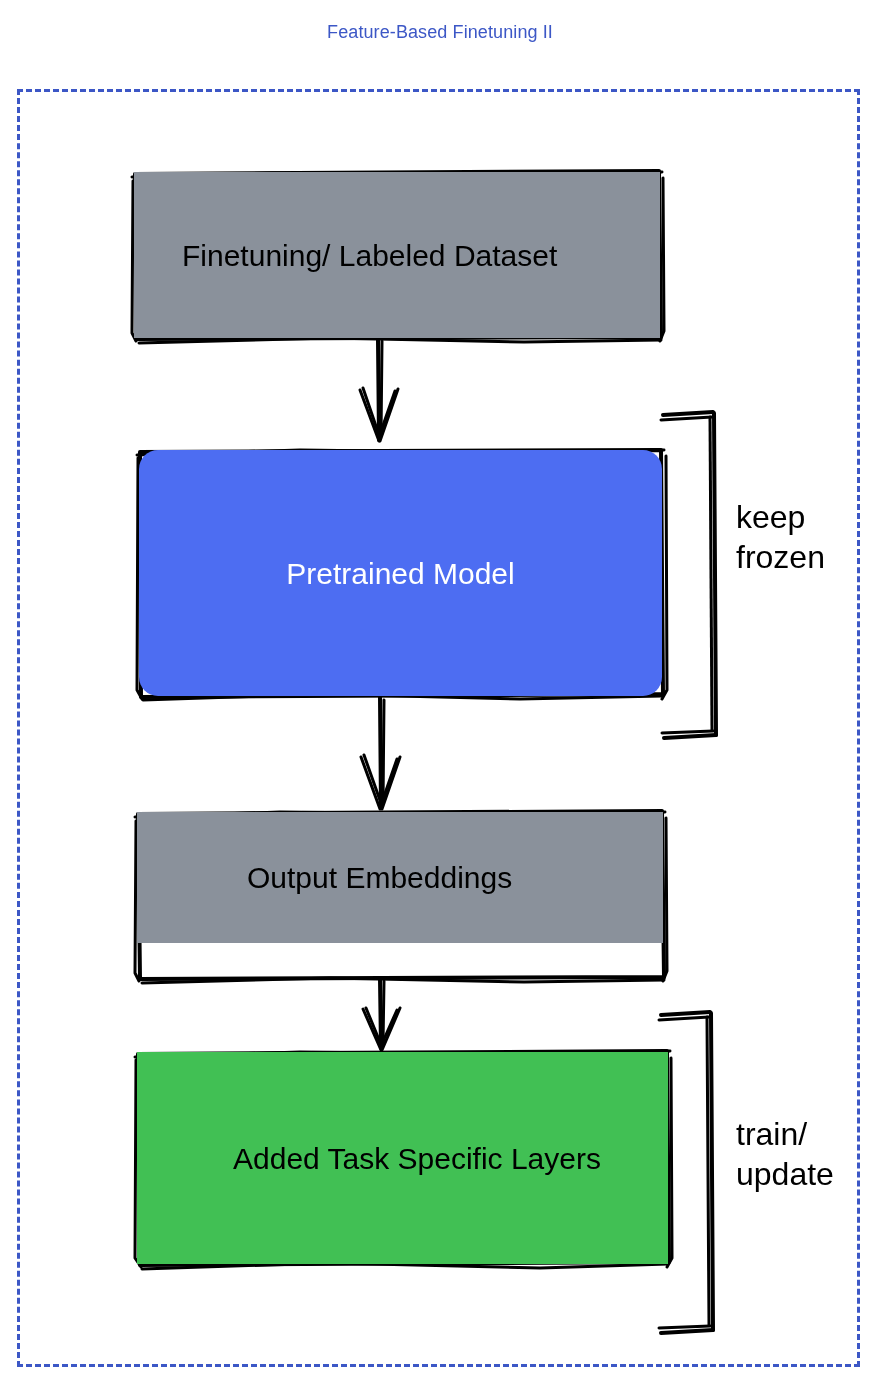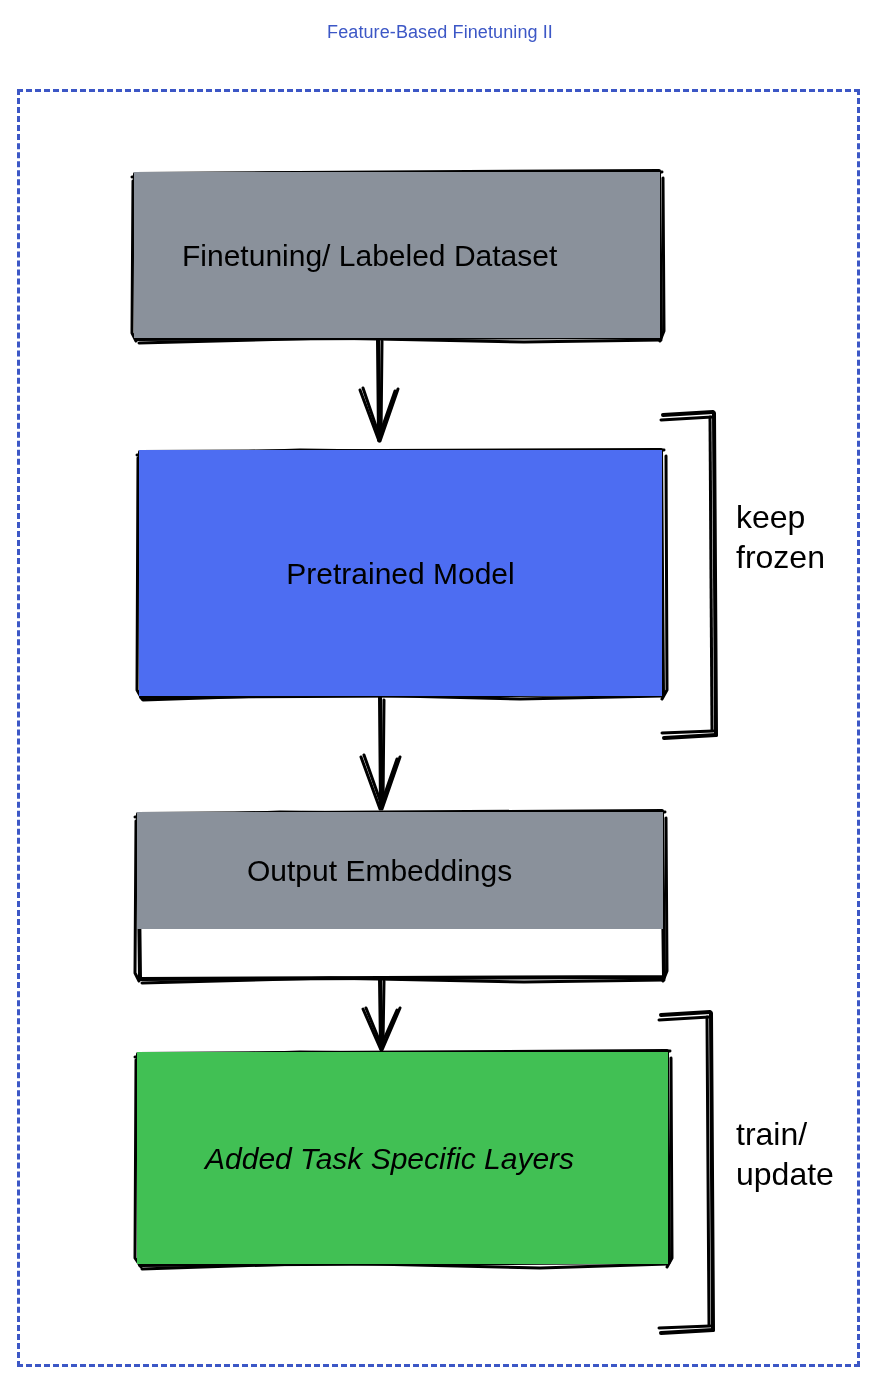--- a/index.html
+++ b/index.html
@@ -76,30 +76,30 @@
     background: #8a919b;
   }
   .node-dataset .node-label { padding-left: 48px; }
 
   .node-pretrained {
     left: 139px; top: 450px; width: 523px; height: 246px;
     background: #4d6df2;
   }
 
   .node-embeddings {
-    left: 137px; top: 812px; width: 526px; height: 117px;
+    left: 137px; top: 812px; width: 526px; height: 131px;
     background: #8a919b;
   }
   .node-embeddings .node-label { padding-left: 110px; }
 
   .node-task-layers {
     left: 137px; top: 1052px; width: 531px; height: 212px;
     background: #41c054;
   }
-  .node-task-layers .node-label { padding-left: 68px; font-style: italic; }
+  .node-task-layers .node-label { padding-left: 96px; }
 
   
   .side-label {
     position: absolute;
     font-family: "Liberation Sans", sans-serif;
     font-size: 32px;
     color: #000000;
     line-height: 1.25;
     white-space: pre-line;
     z-index: 4;
@@ -199,21 +199,21 @@
         <path d="M659,1328 L710,1326" stroke-width="3"></path>
       </g>
 
     </g>
   </svg>
 
   <div class="node node-dataset" style="background: rgb(138, 145, 155); color: rgb(0, 0, 0);">
     <span class="node-label">Finetuning/ Labeled Dataset</span>
   </div>
 
-  <div class="node node-pretrained centered" style="background: rgb(77, 109, 242); color: #000000;">
+  <div class="node node-pretrained centered" style="background: rgb(77, 109, 242); color: #ffffff; border-radius: 19px;">
     <span class="node-label">Pretrained Model</span>
   </div>
 
   <div class="node node-embeddings" style="background: rgb(138, 145, 155); color: rgb(0, 0, 0);">
     <span class="node-label">Output Embeddings</span>
   </div>
 
   <div class="node node-task-layers" style="background: rgb(65, 192, 84); color: rgb(0, 0, 0);">
     <span class="node-label">Added Task Specific Layers</span>
   </div>

